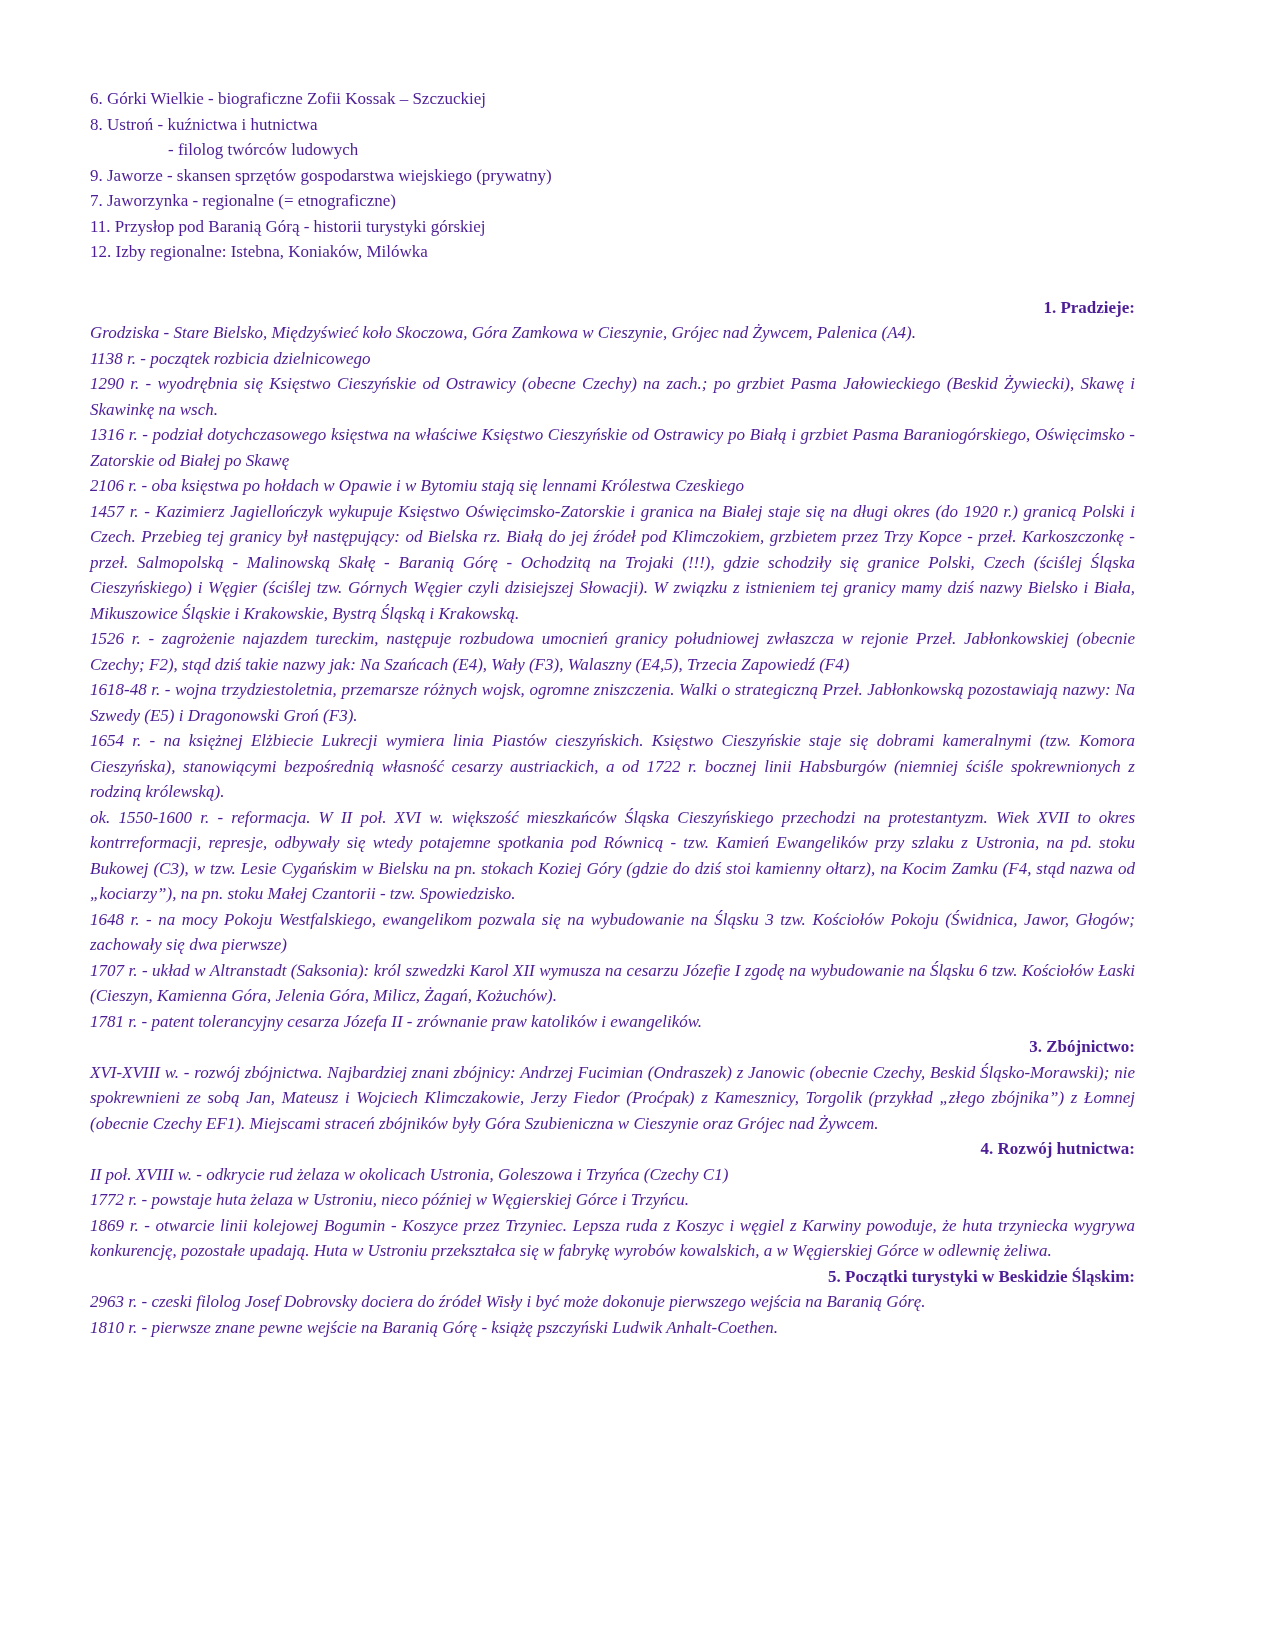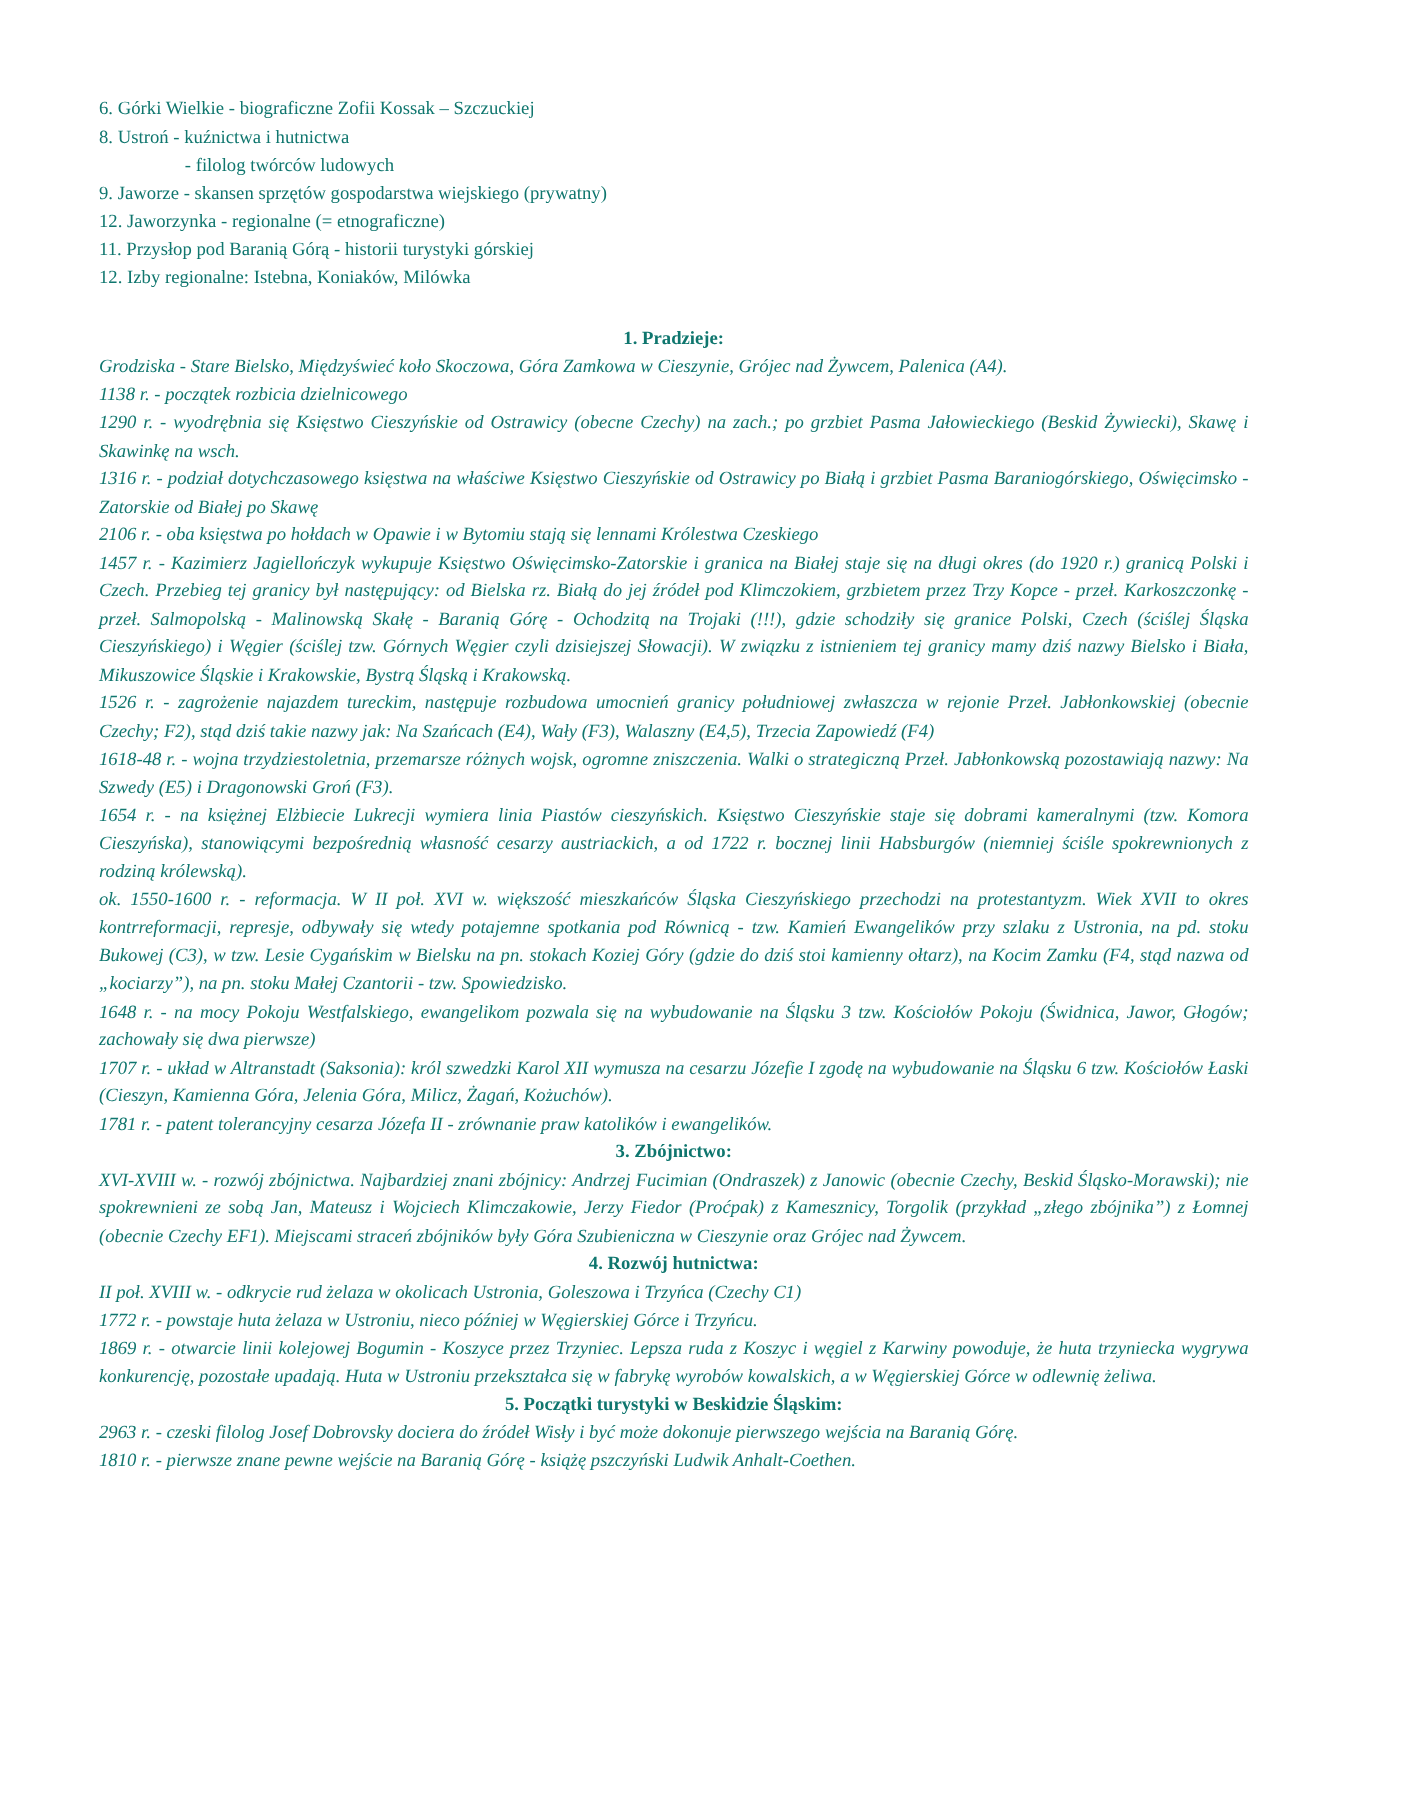--- a/index.html
+++ b/index.html
@@ -5,21 +5,21 @@
   html, body {
     margin: 0;
     padding: 0;
     background: #ffffff;
   }
   .page {
     position: relative;
     width: 1275px;
     height: 1650px;
     background: #ffffff;
-    color: #0f766e;
+    color: #4c1d95;
     font-family: "Liberation Serif", "DejaVu Serif", serif;
     font-size: 17px;
     line-height: 25.5px;
     box-sizing: border-box;
     padding: 86px 140px 0 90px;
     overflow: hidden;
     border-radius: 13px;
   }
   .block-list {
     text-align: left;
@@ -32,38 +32,38 @@
     height: 30px;
   }
   .block-heading {
     font-size: 23px;
     font-weight: bold;
     font-style: italic;
     line-height: 34px;
   }
   .block-bold {
     font-weight: bold;
-    text-align: center;
+    text-align: right;
   }
   .block-para {
     text-align: justify;
     margin: 0;
     font-style: italic;
   }
 </style>
 </head>
 <body>
 
 <div class="page">
   <div id="content">
       <div class="block-list">6. Górki Wielkie - biograficzne Zofii Kossak – Szczuckiej</div>
       <div class="block-list">8. Ustroń - kuźnictwa i hutnictwa</div>
       <div class="block-list-indent">- filolog twórców ludowych</div>
       <div class="block-list">9. Jaworze - skansen sprzętów gospodarstwa wiejskiego (prywatny)</div>
-      <div class="block-list">12. Jaworzynka - regionalne (= etnograficzne)</div>
+      <div class="block-list">7. Jaworzynka - regionalne (= etnograficzne)</div>
       <div class="block-list">11. Przysłop pod Baranią Górą - historii turystyki górskiej</div>
       <div class="block-list">12. Izby regionalne: Istebna, Koniaków, Milówka</div>
       <div class="block-spacer"></div>
       <div class="block-bold">1. Pradzieje:</div>
       <p class="block-para">Grodziska - Stare Bielsko, Międzyświeć koło Skoczowa, Góra Zamkowa w Cieszynie, Grójec nad Żywcem, Palenica (A4).</p>
       <p class="block-para">1138 r. - początek rozbicia dzielnicowego</p>
       <p class="block-para">1290 r. - wyodrębnia się Księstwo Cieszyńskie od Ostrawicy (obecne Czechy) na zach.; po grzbiet Pasma Jałowieckiego (Beskid Żywiecki), Skawę i Skawinkę na wsch.</p>
       <p class="block-para">1316 r. - podział dotychczasowego księstwa na właściwe Księstwo Cieszyńskie od Ostrawicy po Białą i grzbiet Pasma Baraniogórskiego, Oświęcimsko - Zatorskie od Białej po Skawę</p>
       <p class="block-para">2106 r. - oba księstwa po hołdach w Opawie i w Bytomiu stają się lennami Królestwa Czeskiego</p>
       <p class="block-para">1457 r. - Kazimierz Jagiellończyk wykupuje Księstwo Oświęcimsko-Zatorskie i granica na Białej staje się na długi okres (do 1920 r.) granicą Polski i Czech. Przebieg tej granicy był następujący: od Bielska rz. Białą do jej źródeł pod Klimczokiem, grzbietem przez Trzy Kopce - przeł. Karkoszczonkę - przeł. Salmopolską - Malinowską Skałę - Baranią Górę - Ochodzitą na Trojaki (!!!), gdzie schodziły się granice Polski, Czech (ściślej Śląska Cieszyńskiego) i Węgier (ściślej tzw. Górnych Węgier czyli dzisiejszej Słowacji). W związku z istnieniem tej granicy mamy dziś nazwy Bielsko i Biała, Mikuszowice Śląskie i Krakowskie, Bystrą Śląską i Krakowską.</p>

